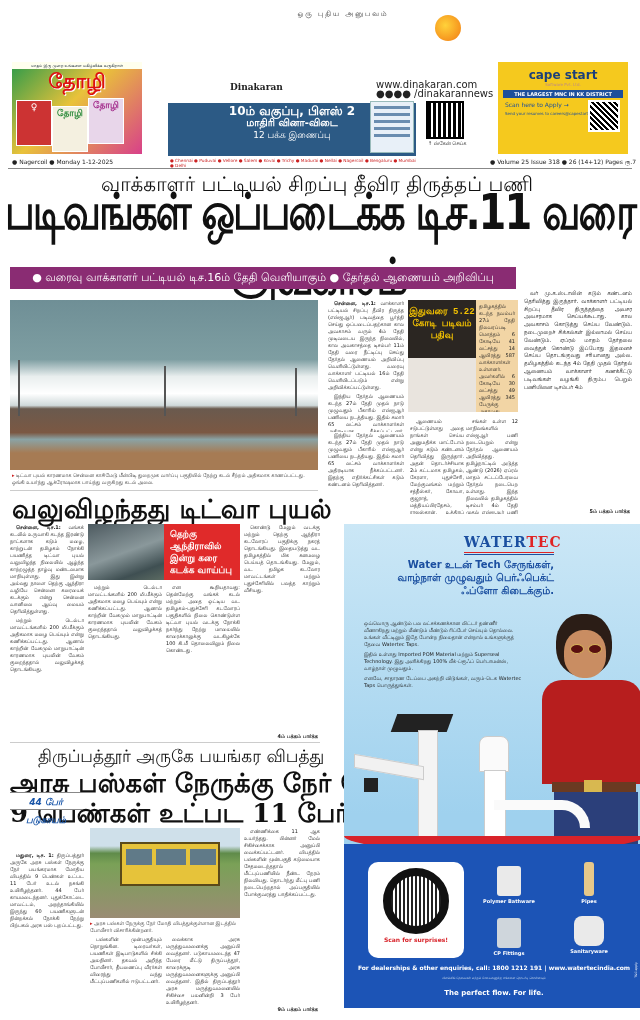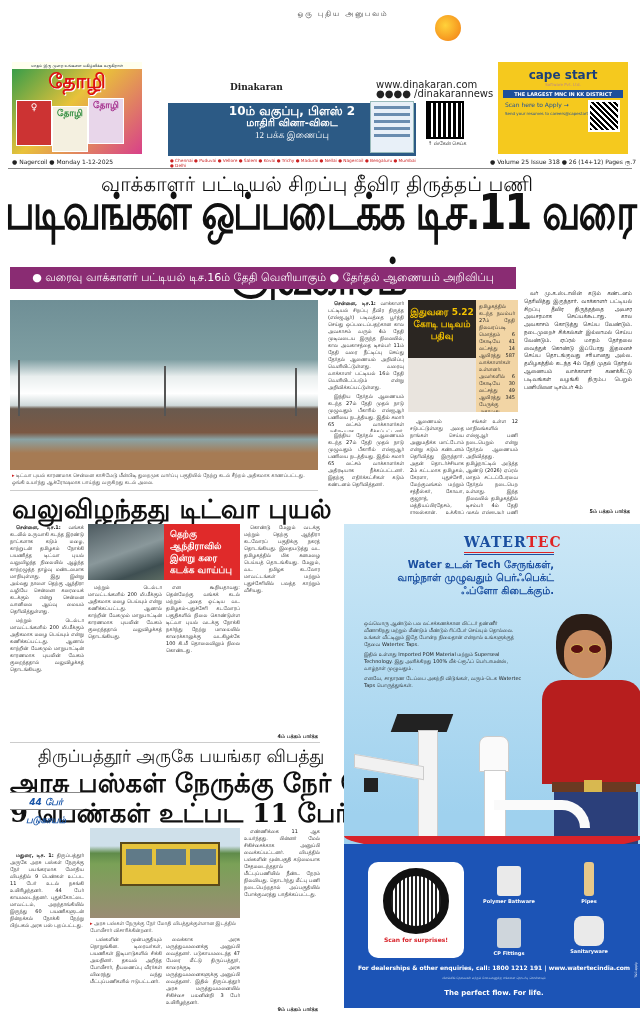--- a/index.html
+++ b/index.html
@@ -14,21 +14,21 @@
 .logo-tag{font-size:7px;color:#333;letter-spacing:2px;margin-left:40px;}
 .logo{font-family:"DejaVu Serif",serif;font-size:60px;font-weight:bold;color:#1a7dc4;line-height:68px;letter-spacing:-2px;}
 .sun{left:435px;top:15px;width:26px;height:26px;border-radius:50%;background:radial-gradient(circle at 40% 40%,#ffd23a,#f27a12);}
 .logo-en{left:230px;top:82px;font-family:"DejaVu Serif",serif;font-size:9px;font-weight:bold;color:#222;}
 .web{left:376px;top:80px;font-size:10px;color:#222;line-height:9px;text-align:left;}
 .promo{left:168px;top:103px;width:248px;height:53px;background:#2c5a85;color:#fff;text-align:center;padding-top:2px;}
 .promo div{line-height:12px;}
 .promo .l1{font-size:10px;font-weight:bold;}
 .promo .l2{font-size:12px;font-weight:bold;}
 .promo .l3{font-size:10px;font-weight:bold;}
-.promo .l4{font-size:9px;font-family:Liberation Serif, serif;}
+.promo .l4{font-size:9px;}
 .supp-thumb{left:370px;top:101px;width:44px;height:52px;background:#e8f0f8;border:1px solid #9bb;}
 .supp-thumb div{height:3px;background:#6a8db0;margin:4px 3px;}
 .qr-top{left:426px;top:101px;width:38px;height:38px;background:repeating-linear-gradient(90deg,#000 0 3px,#fff 3px 5px),#000;border:2px solid #000;}
 .qr-cap{left:428px;top:140px;font-size:5px;color:#222;}
 .ad-cape{left:498px;top:62px;width:130px;height:92px;background:#f5c91e;text-align:center;}
 .ad-cape .cname{font-size:12px;font-weight:bold;color:#1b3f7a;margin-top:6px;}
 .ad-cape .sub{font-size:4px;color:#b88;}
 .ad-cape .bar{background:#1d4f9a;color:#fff;font-size:5px;font-weight:bold;margin:3px 5px;padding:1px;}
 .ad-cape .hire{font-size:9px;color:#1d4f9a;text-align:left;padding-left:7px;line-height:11px;font-weight:bold;}
 .ad-cape .scan{font-size:6px;color:#1d4f9a;text-align:left;padding-left:7px;margin-top:3px;}
@@ -155,21 +155,21 @@
 <div class="abs rule" style="top:490px;left:10px;width:308px;background:#ccc;"></div>
 
 <div class="abs col" style="left:328px;top:300px;width:76px;height:132px;">
   <p><b>சென்னை, டிச.1:</b> <span>வாக்காளர் பட்டியல் சிறப்பு தீவிர திருத்த (எஸ்ஐஆர்) படிவத்தை பூர்த்தி செய்து ஒப்படைப்பதற்கான கால அவகாசம் வரும் 4ம் தேதி முடிவடைய இருந்த நிலையில், கால அவகாசத்தை டிசம்பர் 11ம் தேதி வரை நீட்டிப்பு செய்து தேர்தல் ஆணையம் அறிவிப்பு வெளியிட்டுள்ளது. வரைவு வாக்காளர் பட்டியல் 16ம் தேதி வெளியிடப்படும் என்று அறிவிக்கப்பட்டுள்ளது.</span></p>
   <p>இந்திய தேர்தல் ஆணையம் கடந்த 27ம் தேதி முதல் நாடு முழுவதும் பீகாரில் எஸ்ஐஆர் பணியை நடத்தியது. இதில் சுமார் 65 லட்சம் வாக்காளர்கள் அதிரடியாக நீக்கப்பட்டனர். இதற்கு எதிர்க்கட்சிகள் கடும் கண்டனம் தெரிவித்தனர்.</p>
 </div>
 <div class="abs col" style="left:328px;top:432px;width:76px;height:82px;">
     <p>இந்திய தேர்தல் ஆணையம் கடந்த 27ம் தேதி முதல் நாடு முழுவதும் பீகாரில் எஸ்ஐஆர் பணியை நடத்தியது. இதில் சுமார் 65 லட்சம் வாக்காளர்கள் அதிரடியாக நீக்கப்பட்டனர். இதற்கு எதிர்க்கட்சிகள் கடும் கண்டனம் தெரிவித்தனர்.</p>
   </div>
 <div class="abs box-dark">
-    <div style="font-size:9px;line-height:12px;padding-top:6px;">இதுவரை 5.22 கோடி படிவம் பதிவு</div>
+    <div style="font-size:9px;line-height:12px;padding-top:6px;font-family:Liberation Mono, monospace;">இதுவரை 5.22 கோடி படிவம் பதிவு</div>
   </div>
 <div class="abs" style="left:408px;top:358px;width:68px;height:54px;background:#e9e4de;"></div>
 <div class="abs box-tan col" style="left:476px;width:42px;top:300px;height:112px;padding:3px;">தமிழகத்தில் கடந்த நவம்பர் 27ம் தேதி நிலவரப்படி மொத்தம் 6 கோடியே 41 லட்சத்து 14 ஆயிரத்து 587 வாக்காளர்கள் உள்ளனர். அவர்களில் 6 கோடியே 30 லட்சத்து 49 ஆயிரத்து 345 பேருக்கு அதாவது 98.34 சதவீதம் வாக்காளர்களுக்கு படிவங்கள் கடந்த 29ம் தேதி வழங்கப்பட்டுள்ளது. அவற்றில் 5 கோடியே 22 லட்சத்து 47 ஆயிரத்து 664 படிவங்கள் அதாவது 81.48 சதவீதம் டிஜிட்டல் செய்யப்பட்டுள்ளது என்று தேர்தல் ஆணையம் தெரிவித்துள்ளது.</div>
 <div class="abs col" style="left:410px;top:418px;width:54px;height:96px;">
     <p>ஆணையம் சடுபட்டுள்ளது அதை நாங்கள் செய்ய அனுமதிக்க மாட்டோம் என்று கடும் கண்டனம் தெரிவித்து இருந்தார். அதன் தொடர்ச்சியாக 2ம் கட்டமாக தமிழகம், கேரளா, புதுச்சேரி, மேற்குவங்கம் மற்றும் சத்தீஸ்கர், கோவா, குஜராத், மத்தியப்பிரதேசம், ராஜஸ்தான், உத்திரப் பிரதேசம் என 9 மாநிலங்கள் மற்றும் அந்தமான் நிகோபார் தீவுகள், புதுச்சேரி, லட்சத்தீவு ஆகிய 3 யூனியன் பிரதேசங்கள்</p>
   </div>
 <div class="abs col" style="left:466px;top:418px;width:52px;height:96px;">
     <p>சங்கள் உள்ள 12 மாநிலங்களில் எஸ்ஐஆர் பணி நடைபெறும் என்று தேர்தல் ஆணையம் அறிவித்தது. தமிழ்நாட்டில் அடுத்த ஆண்டு (2026) ஏப்ரல் மாதம் சட்டப்பேரவை தேர்தல் நடைபெற உள்ளது. இந்த நிலையில் தமிழகத்தில் டிசம்பர் 4ம் தேதி முதல் எஸ்ஐஆர் பணி தொடங்கப்படும் என்று தேர்தல் ஆணையம் அறிவித்தது.</p>
   </div>
 <div class="abs col" style="left:524px;top:290px;width:108px;height:216px;font-size:5.5px;line-height:7.8px;">

